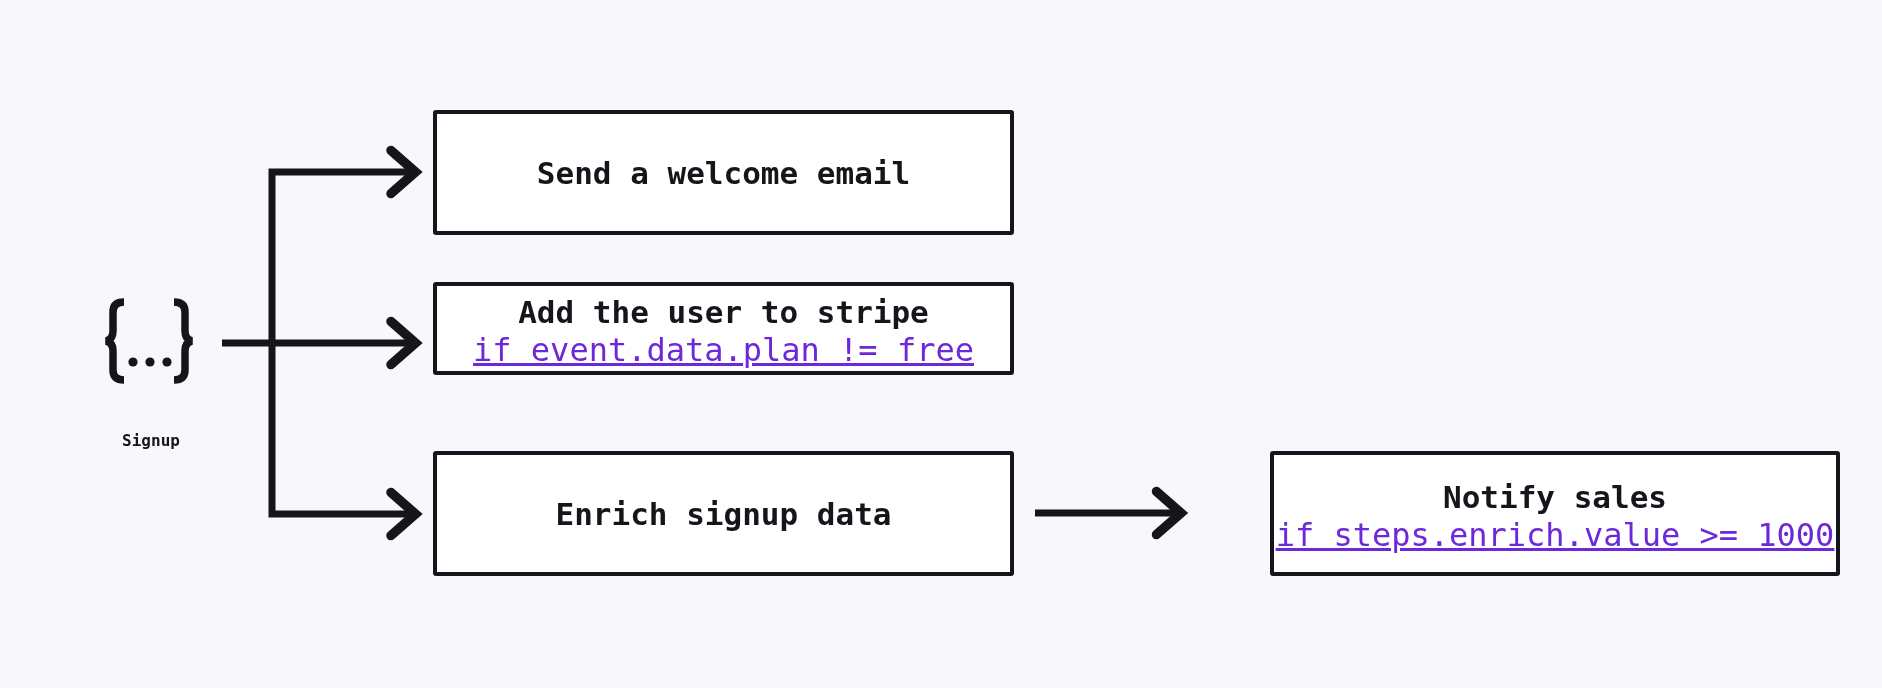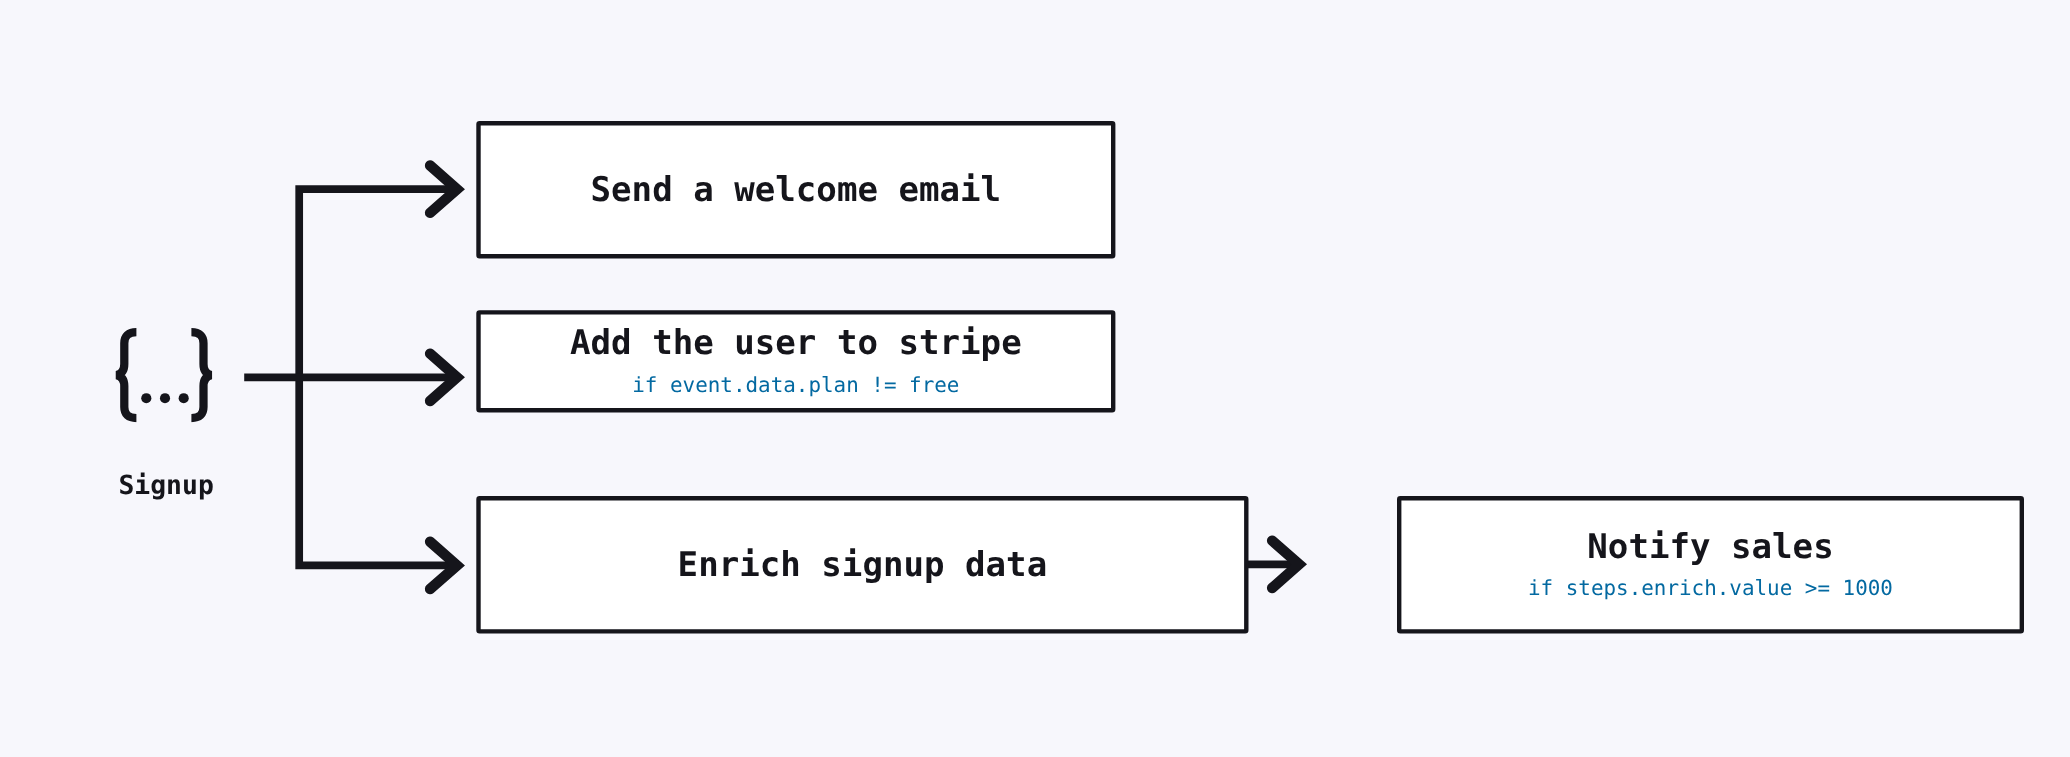--- a/index.html
+++ b/index.html
@@ -34,32 +34,33 @@
   }
   .node-title{
     font-weight:bold;
     font-size:31px;
     line-height:38px;
     color:#15151b;
     white-space:nowrap;
     text-align:center;
   }
   .node-cond{
-    font-size:19px;
+    font-size:32px;
     line-height:30px;
-    color:#0369a1;
+    color:#6d28d9;
     white-space:nowrap;
+    text-decoration:underline;
   }
   .trigger-icon{
     position:absolute;left:102px;top:298px;width:94px;height:86px;
   }
   .trigger-label{
     position:absolute;left:76px;top:426px;width:150px;
     text-align:center;
-    font-weight:bold;font-size:24px;line-height:30px;
+    font-weight:bold;font-size:16px;line-height:30px;
     color:#15151b;
     white-space:nowrap;
   }
 </style>
 </head>
 <body>
 
 <div class="canvas">
 
   <svg class="connectors" viewBox="0 0 1882 688" xmlns="http://www.w3.org/2000/svg">
@@ -87,21 +88,21 @@
 
   <div class="node" style="left:433px;top:110px;width:581px;height:125px;">
     <div class="node-title">Send a welcome email</div>
   </div>
 
   <div class="node" style="left:433px;top:282px;width:581px;height:93px;">
     <div class="node-title">Add the user to stripe</div>
     <div class="node-cond">if event.data.plan != free</div>
   </div>
 
-  <div class="node" style="left:433px;top:451px;width:702px;height:125px;">
+  <div class="node" style="left:433px;top:451px;width:581px;height:125px;">
     <div class="node-title">Enrich signup data</div>
   </div>
 
   <div class="node" style="left:1270px;top:451px;width:570px;height:125px;">
     <div class="node-title">Notify sales</div>
     <div class="node-cond">if steps.enrich.value &gt;= 1000</div>
   </div>
 
 </div>
 

